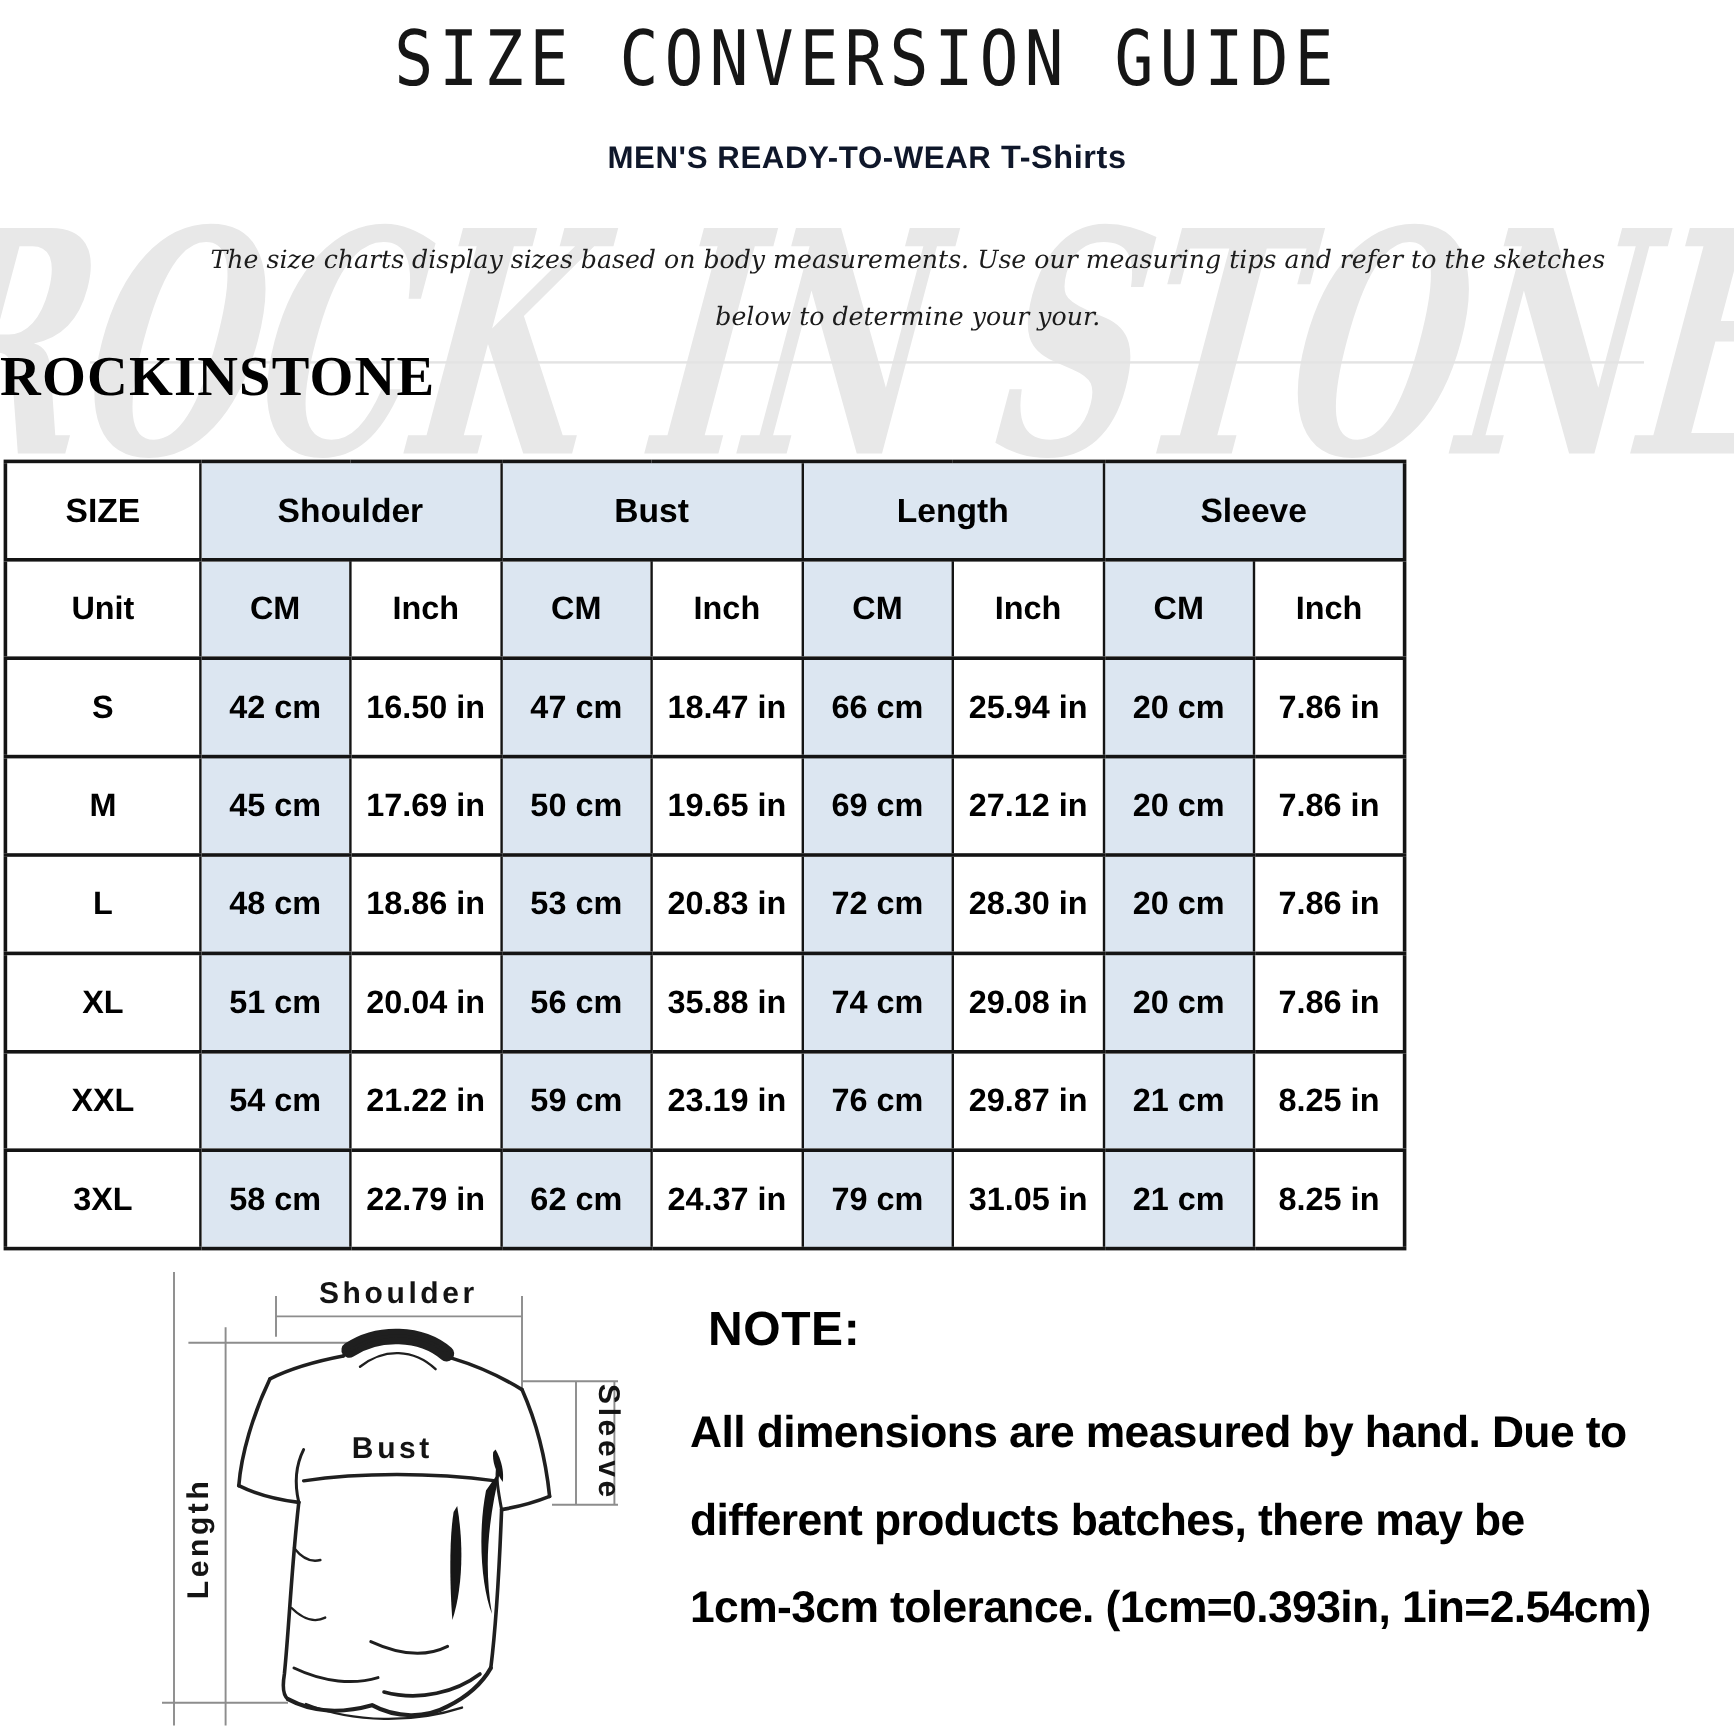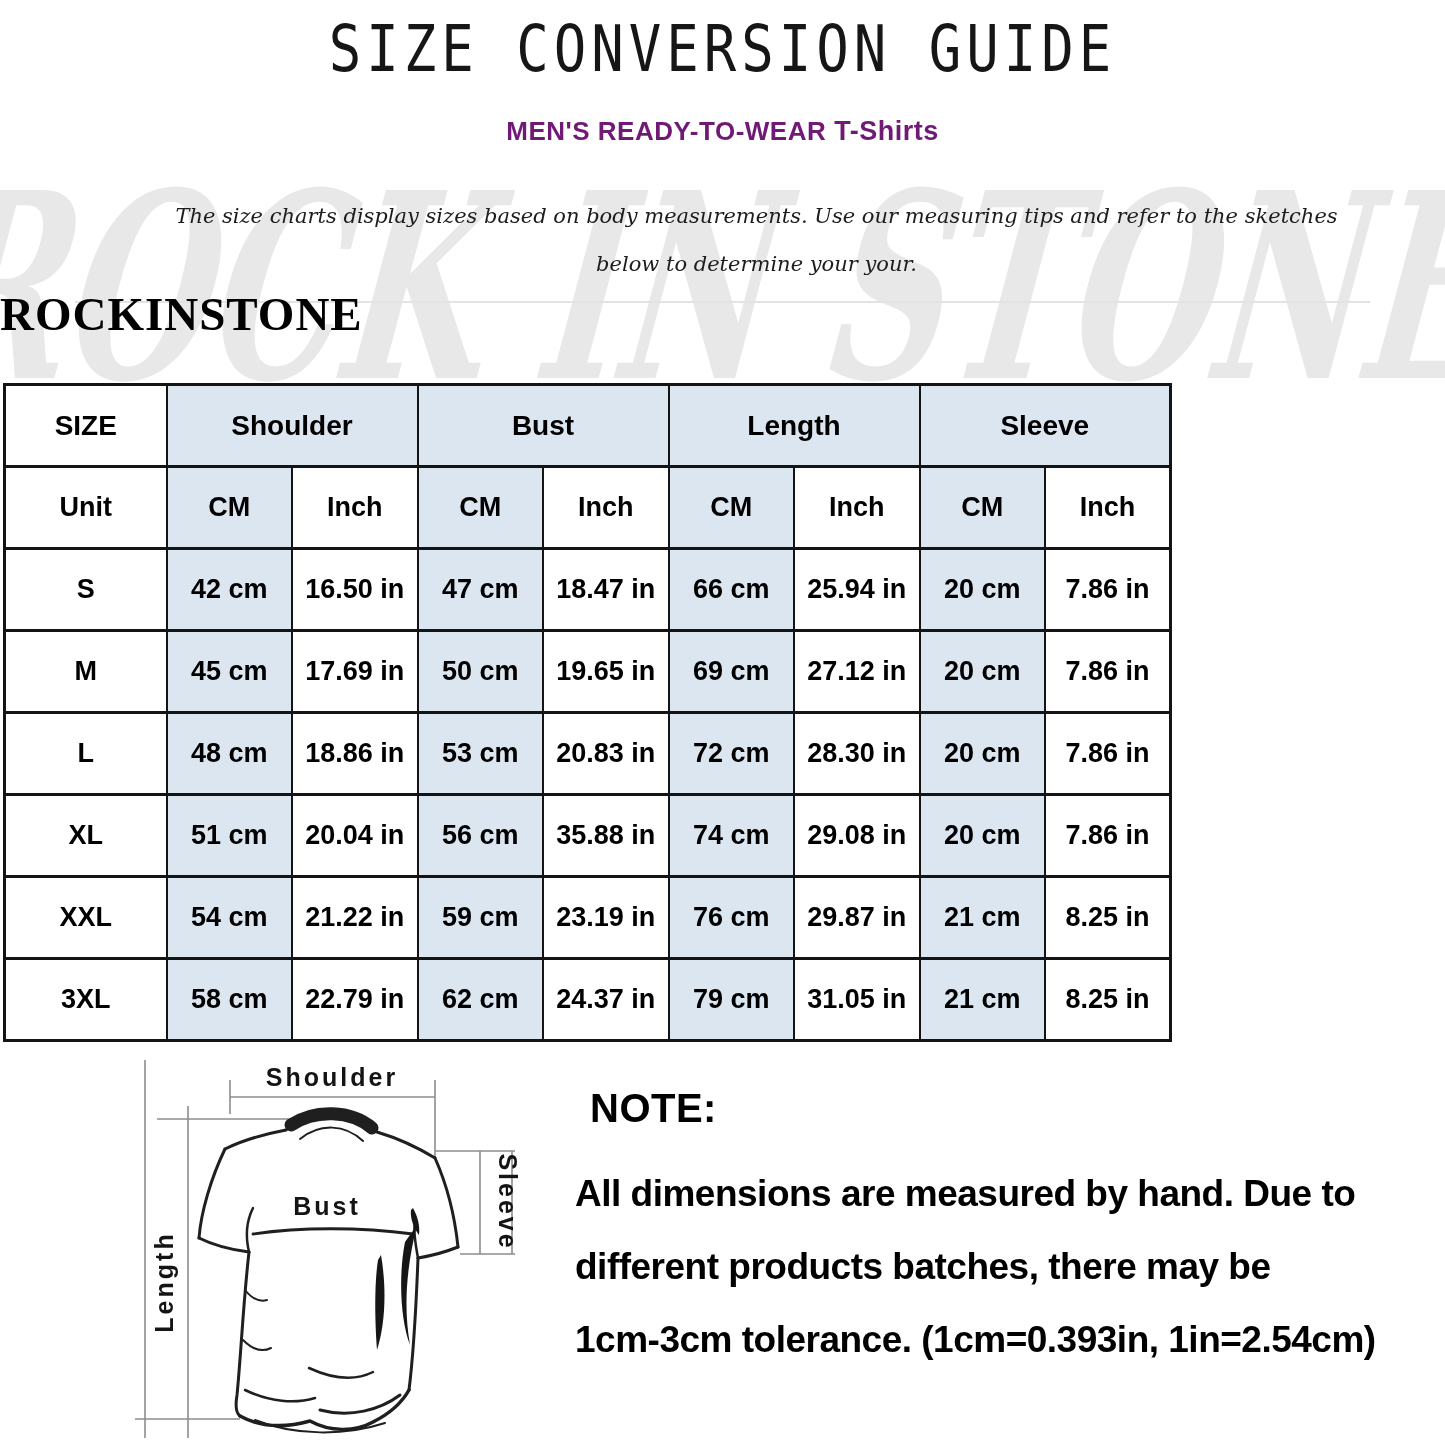--- a/index.html
+++ b/index.html
@@ -5,21 +5,21 @@
   * { margin:0; padding:0; box-sizing:border-box; }
   body { background:#fff; }
   .page { position:relative; width:1445px; height:1445px; background:#fff; overflow:hidden;
           font-family:"Liberation Sans", sans-serif; color:#000; }
 
   .title { position:absolute; top:12px; left:0; width:100%; text-align:center;
            font-family:"DejaVu Sans Mono", monospace; font-weight:400; font-size:54px;
            letter-spacing:5px; color:#161616; transform:scaleY(1.18); transform-origin:center top; }
 
   .subtitle { position:absolute; top:116px; left:0; width:100%; text-align:center;
-              font-weight:bold; font-size:26px; color:#701a75; letter-spacing:.5px; }
+              font-weight:bold; font-size:26px; color:#0f172a; letter-spacing:.5px; }
   .subtitle .sub2 { font-size:27px; }
 
   .desc { position:absolute; top:192px; left:0; width:100%; text-align:center;
           font-family:"DejaVu Serif", serif; font-style:italic; font-size:21px;
           line-height:48px; color:#1c1c1c; z-index:2;margin-left:34px; }
 
   .brand { position:absolute; top:287px; left:0; width:100%; text-align:left;
            font-family:"Liberation Serif", serif; font-weight:bold; font-size:47px;
            letter-spacing:1px; z-index:2; }
 

